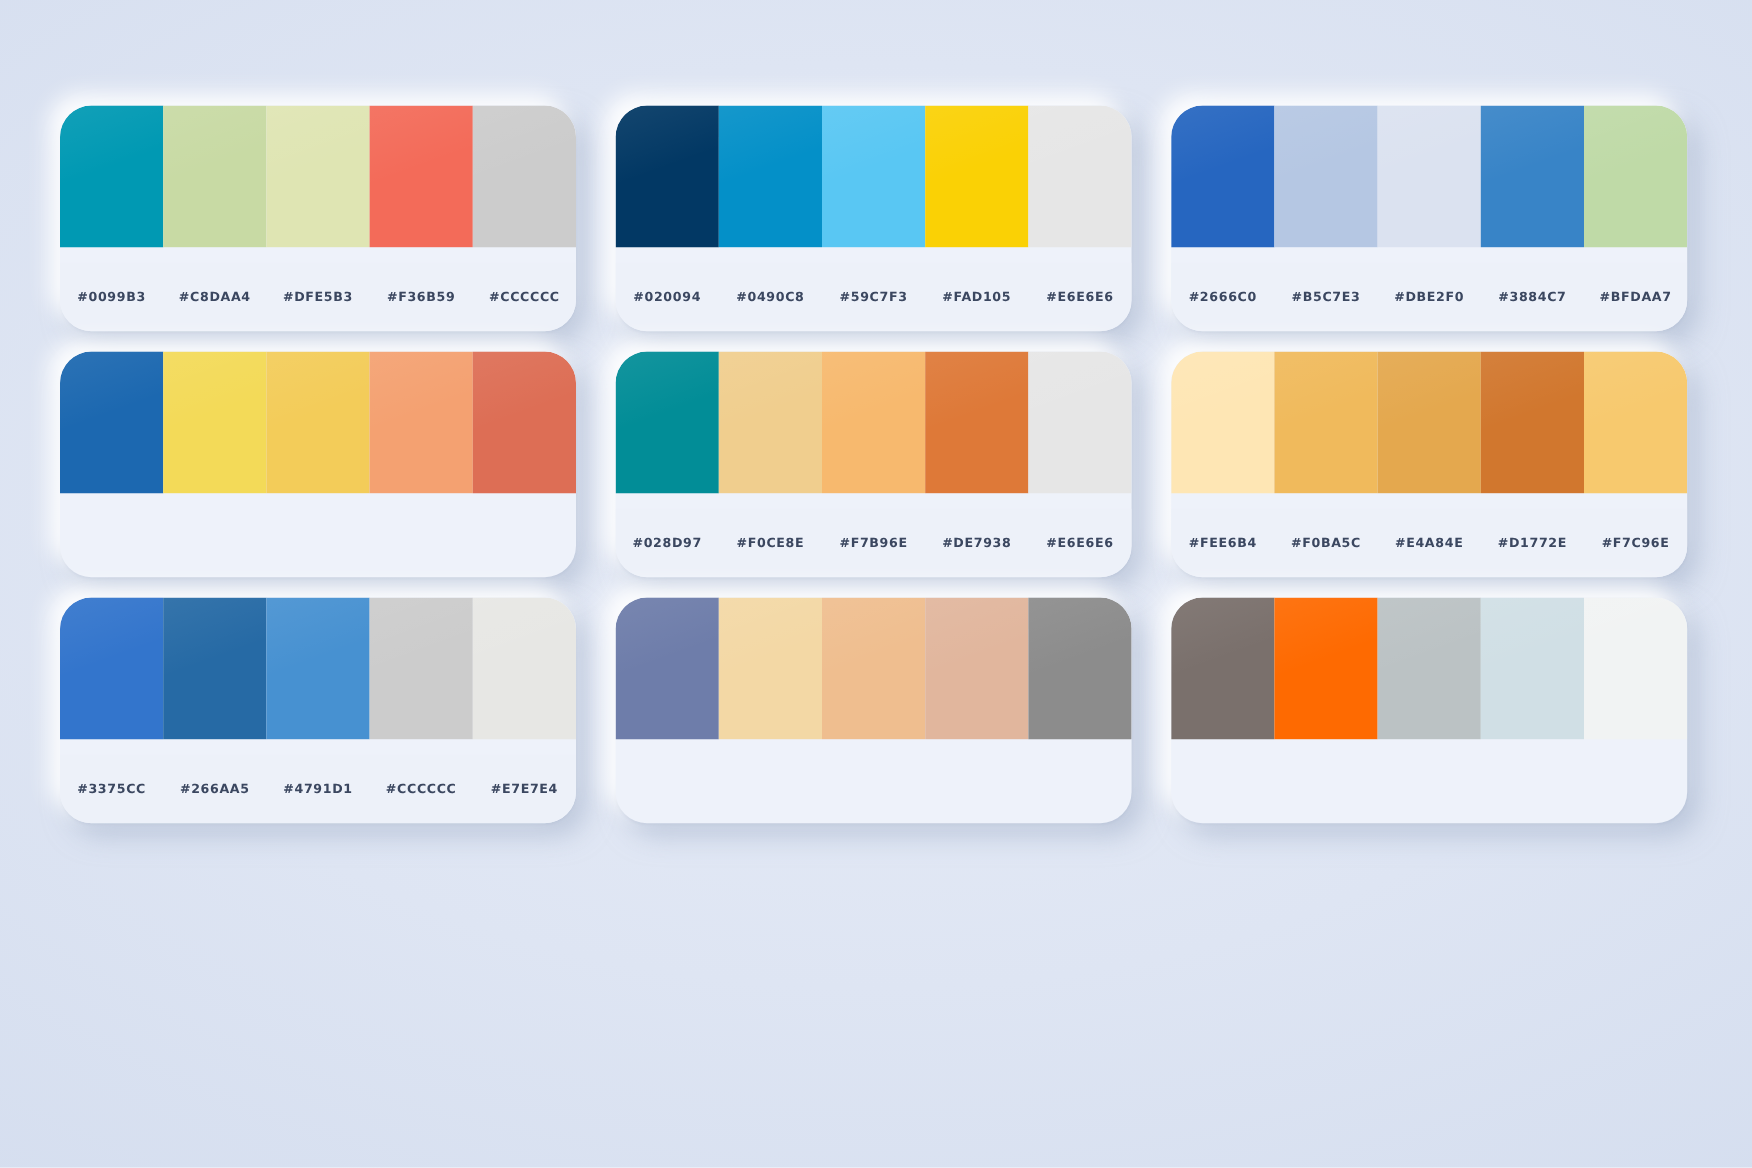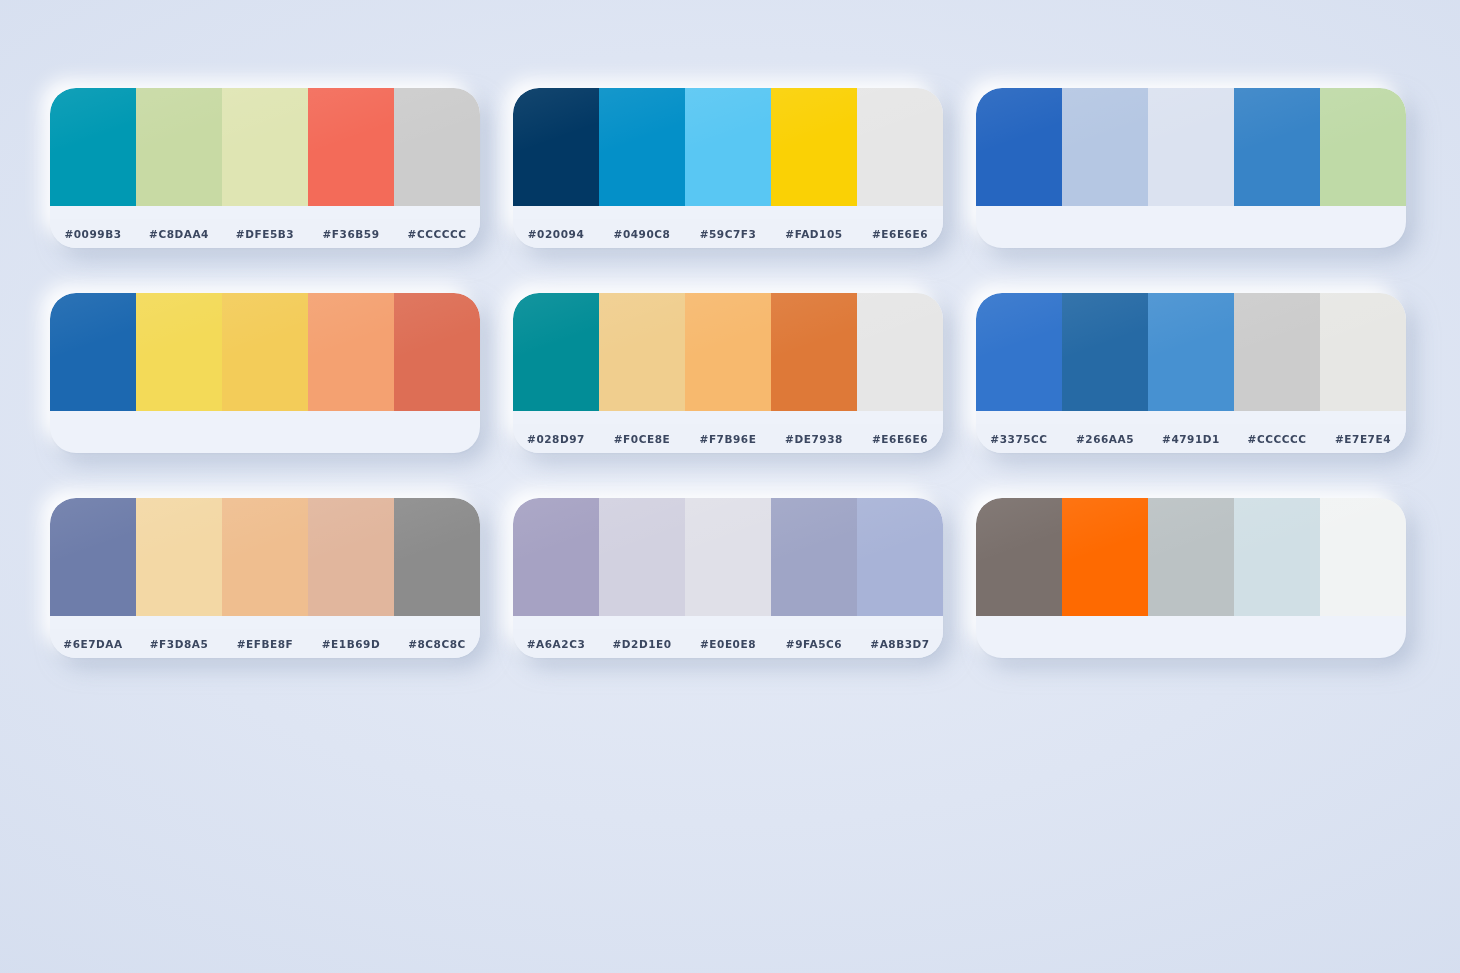--- a/index.html
+++ b/index.html
@@ -24,21 +24,21 @@
     display: grid;
     grid-template-columns: repeat(3, 430px);
     grid-template-rows: repeat(4, 160px);
     column-gap: 33px;
     row-gap: 45px;
   }
 
   .palette-card {
     position: relative;
     width: 430px;
-    height: 160px;
+    height: 188px;
     border-radius: 26px;
     background: #EEF2FA;
     box-shadow:
       -9px -9px 18px rgba(255,255,255,0.95),
       9px 10px 22px rgba(160,174,200,0.55),
       0 1px 2px rgba(140,155,185,0.20);
     display: flex;
     flex-direction: column;
     overflow: hidden;
     gap: 13px;
@@ -135,20 +135,27 @@
       </div>
     </div>
     <div class="palette-card">
       <div class="swatch-row">
         <div class="swatch" style="background-color: rgb(38, 102, 192);"></div>
         <div class="swatch" style="background-color: rgb(181, 199, 227);"></div>
         <div class="swatch" style="background-color: rgb(219, 226, 240);"></div>
         <div class="swatch" style="background-color: rgb(56, 132, 199);"></div>
         <div class="swatch" style="background-color: rgb(191, 218, 167);"></div>
       </div>
+      <div class="label-row">
+        <div class="hex-label">#2666C0</div>
+        <div class="hex-label">#B5C7E3</div>
+        <div class="hex-label">#DBE2F0</div>
+        <div class="hex-label">#3884C7</div>
+        <div class="hex-label">#BFDAA7</div>
+      </div>
     </div>
     <div class="palette-card">
       <div class="swatch-row">
         <div class="swatch" style="background-color: rgb(28, 104, 176);"></div>
         <div class="swatch" style="background-color: rgb(243, 218, 88);"></div>
         <div class="swatch" style="background-color: rgb(243, 204, 89);"></div>
         <div class="swatch" style="background-color: rgb(244, 161, 113);"></div>
         <div class="swatch" style="background-color: rgb(221, 110, 85);"></div>
       </div>
     </div>
@@ -163,20 +170,36 @@
       <div class="label-row">
         <div class="hex-label">#028D97</div>
         <div class="hex-label">#F0CE8E</div>
         <div class="hex-label">#F7B96E</div>
         <div class="hex-label">#DE7938</div>
         <div class="hex-label">#E6E6E6</div>
       </div>
     </div>
     <div class="palette-card">
       <div class="swatch-row">
+        <div class="swatch" style="background-color: rgb(254, 230, 180);"></div>
+        <div class="swatch" style="background-color: rgb(240, 186, 92);"></div>
+        <div class="swatch" style="background-color: rgb(228, 168, 78);"></div>
+        <div class="swatch" style="background-color: rgb(209, 119, 46);"></div>
+        <div class="swatch" style="background-color: rgb(247, 201, 110);"></div>
+      </div>
+      <div class="label-row">
+        <div class="hex-label">#FEE6B4</div>
+        <div class="hex-label">#F0BA5C</div>
+        <div class="hex-label">#E4A84E</div>
+        <div class="hex-label">#D1772E</div>
+        <div class="hex-label">#F7C96E</div>
+      </div>
+    </div>
+    <div class="palette-card">
+      <div class="swatch-row">
         <div class="swatch" style="background-color: rgb(51, 117, 204);"></div>
         <div class="swatch" style="background-color: rgb(38, 106, 165);"></div>
         <div class="swatch" style="background-color: rgb(71, 145, 209);"></div>
         <div class="swatch" style="background-color: rgb(204, 204, 204);"></div>
         <div class="swatch" style="background-color: rgb(231, 231, 228);"></div>
       </div>
       <div class="label-row">
         <div class="hex-label">#3375CC</div>
         <div class="hex-label">#266AA5</div>
         <div class="hex-label">#4791D1</div>
@@ -185,43 +208,20 @@
       </div>
     </div>
     <div class="palette-card">
       <div class="swatch-row">
         <div class="swatch" style="background-color: rgb(110, 125, 170);"></div>
         <div class="swatch" style="background-color: rgb(243, 216, 165);"></div>
         <div class="swatch" style="background-color: rgb(239, 190, 143);"></div>
         <div class="swatch" style="background-color: rgb(225, 182, 157);"></div>
         <div class="swatch" style="background-color: rgb(140, 140, 140);"></div>
       </div>
-      <div class="label-row">
-        <div class="hex-label">#6E7DAA</div>
-        <div class="hex-label">#F3D8A5</div>
-        <div class="hex-label">#EFBE8F</div>
-        <div class="hex-label">#E1B69D</div>
-        <div class="hex-label">#8C8C8C</div>
-      </div>
-    </div>
-    <div class="palette-card">
-      <div class="swatch-row">
-        <div class="swatch" style="background-color: rgb(166, 162, 195);"></div>
-        <div class="swatch" style="background-color: rgb(210, 209, 224);"></div>
-        <div class="swatch" style="background-color: rgb(224, 224, 232);"></div>
-        <div class="swatch" style="background-color: rgb(159, 165, 198);"></div>
-        <div class="swatch" style="background-color: rgb(168, 179, 215);"></div>
-      </div>
-      <div class="label-row">
-        <div class="hex-label">#A6A2C3</div>
-        <div class="hex-label">#D2D1E0</div>
-        <div class="hex-label">#E0E0E8</div>
-        <div class="hex-label">#9FA5C6</div>
-        <div class="hex-label">#A8B3D7</div>
-      </div>
     </div>
     <div class="palette-card">
       <div class="swatch-row">
         <div class="swatch" style="background-color: rgb(122, 112, 108);"></div>
         <div class="swatch" style="background-color: rgb(254, 106, 1);"></div>
         <div class="swatch" style="background-color: rgb(187, 194, 196);"></div>
         <div class="swatch" style="background-color: rgb(208, 223, 229);"></div>
         <div class="swatch" style="background-color: rgb(241, 243, 243);"></div>
       </div>
     </div>

